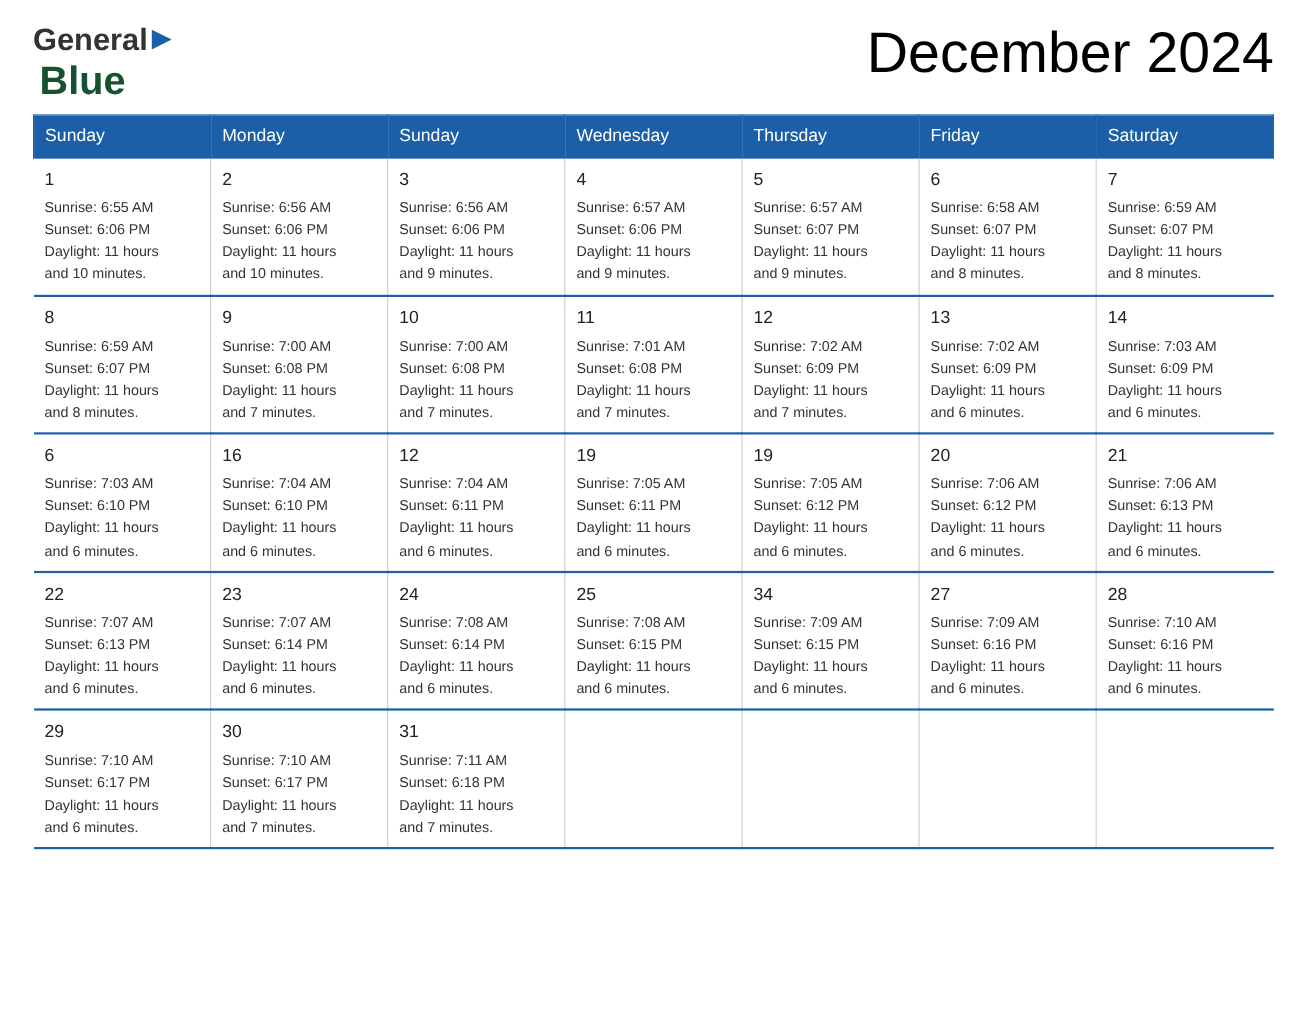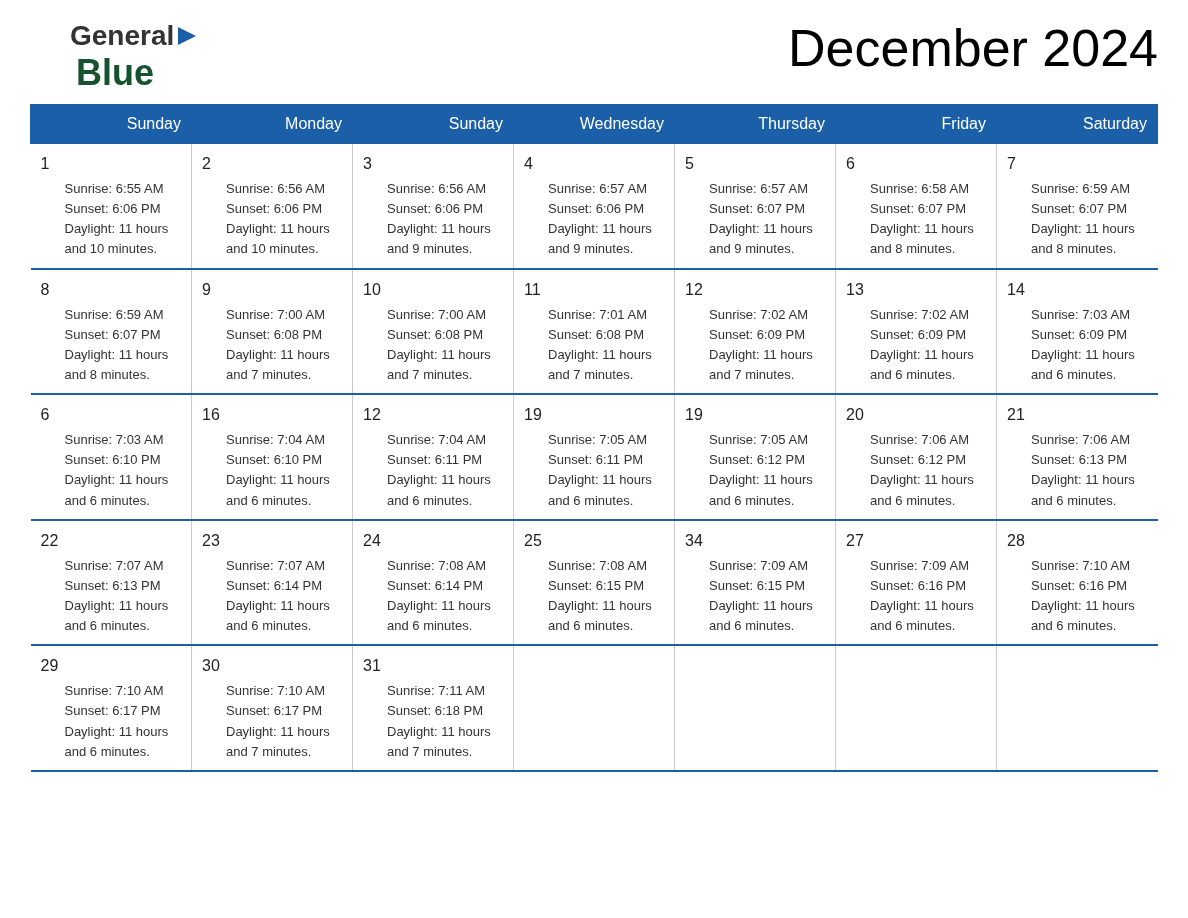--- a/index.html
+++ b/index.html
@@ -8,21 +8,20 @@
       background: #fff;
       width: 1188px;
       min-height: 918px;
       padding: 20px 30px;
     }
     .header {
       display: flex;
       justify-content: space-between;
       align-items: flex-start;
       margin-bottom: 10px;
-      margin-left: 40px;
     }
     .logo-text-general {
       font-size: 28px;
       font-weight: bold;
       color: #333;
     }
     .logo-text-blue {
       font-size: 36px;
       font-weight: bold;
       color: #14532d;
@@ -54,21 +53,21 @@
       width: 100%;
       border-collapse: collapse;
       margin-top: 8px;
     }
     thead tr th {
       background-color: #1a5fa8;
       color: #fff;
       font-size: 16px;
       font-weight: normal;
       padding: 10px 10px;
-      text-align: right;
+      text-align: left;
       border: 1px solid #1a5fa8;
     }
     tbody tr {
       border-bottom: 2px solid #1a5fa8;
     }
     tbody tr td {
       vertical-align: top;
       padding: 8px 10px;
       font-size: 13px;
       color: #333;
@@ -84,21 +83,20 @@
       font-size: 16px;
       font-weight: normal;
       color: #222;
       display: block;
       margin-bottom: 3px;
     }
     .day-info {
       font-size: 13px;
       line-height: 1.55;
       color: #333;
-      margin-left: 24px;
     }
     .empty-cell {
       background: #fff;
     }
   </style>
 </head>
 <body>
 
 <div class="header">
   <div class="logo-container">

